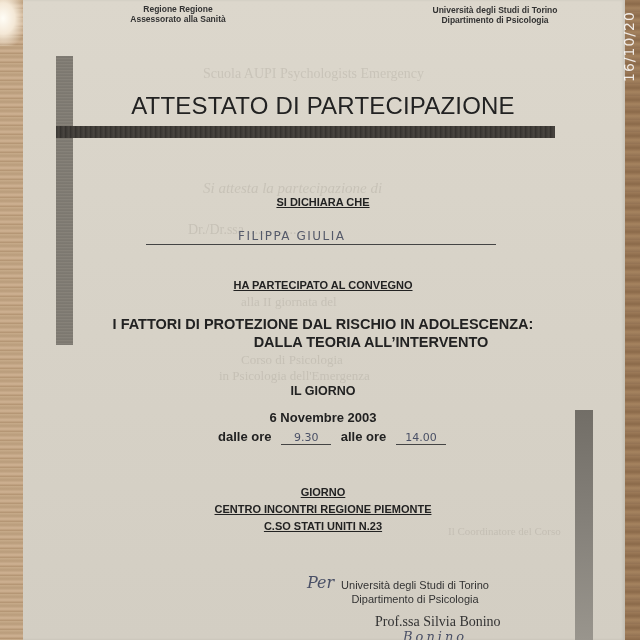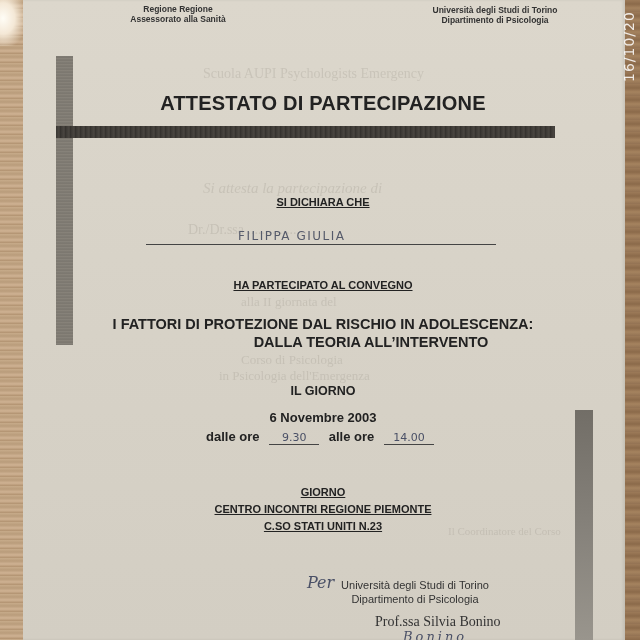--- a/index.html
+++ b/index.html
@@ -43,39 +43,39 @@
       text-align: center; line-height: 10px;
     }
     .header-left { left: 75px; top: 4px; width: 160px; }
     .header-right { left: 387px; top: 5px; width: 170px; }
     .bleed {
       position: absolute; font-family: "Liberation Serif", serif; color: rgba(120,115,105,0.18);
       font-size: 13px; white-space: nowrap;
     }
     .title {
       position: absolute; left: 0; width: 600px; top: 92px; text-align: center;
-      font-size: 20px; font-weight: bold; color: #222; letter-spacing: 0.2px;
+      font-size: 24px; font-weight: normal; color: #222; letter-spacing: 0.2px;
     }
     .center-text {
       position: absolute; left: 0; width: 600px; text-align: center;
       font-weight: bold; color: #222;
     }
     .sm { font-size: 11px; text-decoration: underline; }
     .md { font-size: 12.5px; }
     .lg { font-size: 14.5px; }
     .name-line {
       position: absolute; left: 123px; top: 244px; width: 350px; height: 0;
       border-top: 1px solid #444;
     }
     .handwriting {
       position: absolute; font-family: "DejaVu Sans", sans-serif; color: #555a6a;
       font-weight: normal; letter-spacing: 1.5px;
     }
     .hours {
-      position: absolute; left: 0; width: 600px; top: 429px; text-align: center;
+      position: absolute; left: 12px; width: 600px; top: 429px; text-align: center;
       font-size: 13px; font-weight: bold; color: #222;
     }
     .fill-blank {
       display: inline-block; border-bottom: 1px solid #444; width: 50px; margin: 0 6px;
       font-family: "DejaVu Sans", sans-serif; font-weight: normal; color: #4a5066; font-size: 11px;
       text-align: center; line-height: 12px;
     }
     .univ-block {
       position: absolute; left: 312px; top: 578px; width: 160px; text-align: center;
       font-size: 11px; color: #333; line-height: 14px;

